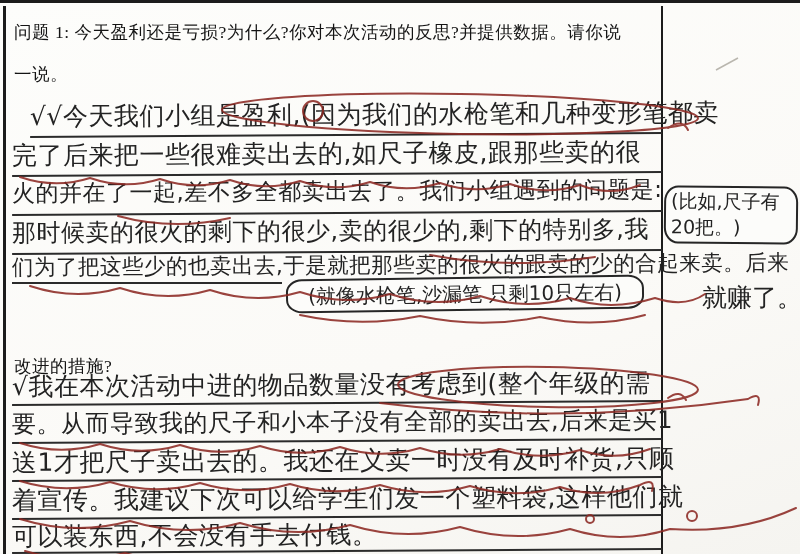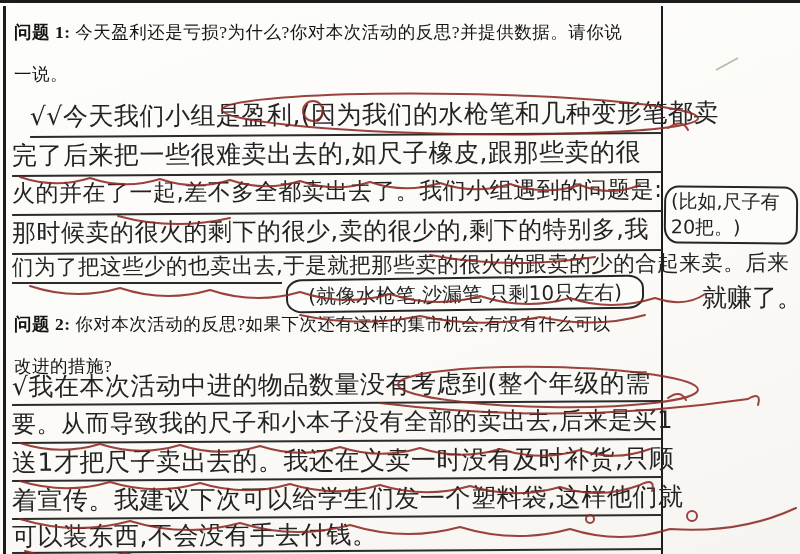--- a/index.html
+++ b/index.html
@@ -5,21 +5,21 @@
   * { margin:0; padding:0; box-sizing:border-box; }
   html,body { width:800px; height:554px; }
   body { font-family:"Liberation Serif", serif; background:#e9e8e4; }
   .page {
     position:relative; width:800px; height:554px; overflow:hidden;
     background:linear-gradient(160deg,#fdfdfb 0%, #fbfaf7 60%, #f5f4f0 100%);
     color:#1f1f1f;
   }
   .rule { position:absolute; background:#1c1c1c; }
   .printed { position:absolute; font-size:17.5px; letter-spacing:0.5px; color:#141414; white-space:nowrap; }
-  .printed b { font-weight:bold; }
+  .printed b { font-weight:normal; }
   .hand {
     position:absolute; font-family:"DejaVu Sans", sans-serif; color:#232323;
     white-space:nowrap; letter-spacing:0.5px; transform:rotate(-0.35deg);
     font-size:25px; line-height:1;
   }
   .underlined { border-bottom:2.2px solid #2b2b2b; }
   .ul-extra { position:absolute; background:#2b2b2b; height:2px; }
   .bubble {
     position:absolute; border:2.2px solid #262626; border-radius:16px/13px;
     font-family:"DejaVu Sans", sans-serif; color:#232323;
@@ -49,21 +49,20 @@
   <div class="hand underlined" style="left:12px; top:180px; width:650px; height:34px; font-size:23px;">火的并在了一起,差不多全都卖出去了。我们小组遇到的问题是:</div>
   <div class="hand underlined" style="left:12px; top:219px; width:650px; height:34px; font-size:24px;">那时候卖的很火的剩下的很少,卖的很少的,剩下的特别多,我</div>
   <div class="hand" style="left:12px; top:254px; width:790px; height:30px; font-size:21.5px;">们为了把这些少的也卖出去,于是就把那些卖的很火的跟卖的少的合起来卖。后来</div>
   <div class="ul-extra" style="left:12px; top:282px; width:270px;"></div>
 
   <div class="bubble inline-note" style="left:286px; top:277px; width:358px; height:34px;">(就像水枪笔,沙漏笔 只剩10只左右)</div>
 
   <div class="bubble margin-note" style="left:664px; top:186px; width:134px; height:58px;">(比如,尺子有20把。)</div>
   <div class="margin-hand" style="left:702px; top:281px;">就赚了。</div>
 
-  <div class="printed" style="left:14px; top:312px;"><b>问题 2:</b>&nbsp;<span>你对本次活动的反思?如果下次还有这样的集市机会,有没有什么可以</span></div>
   <div class="printed" style="left:14px; top:354px;">改进的措施?</div>
 
   <div class="hand underlined" style="left:12px; top:372px; width:650px; height:32px;"><span>√</span><span>我在本次活动中进的物品数量没有考虑到(整个年级的需</span></div>
   <div class="hand underlined" style="left:12px; top:410px; width:650px; height:32px; font-size:24px;">要。从而导致我的尺子和小本子没有全部的卖出去,后来是买1</div>
   <div class="hand underlined" style="left:12px; top:448px; width:650px; height:32px;">送1才把尺子卖出去的。我还在义卖一时没有及时补货,只顾</div>
   <div class="hand underlined" style="left:12px; top:486px; width:650px; height:32px;">着宣传。我建议下次可以给学生们发一个塑料袋,这样他们就</div>
   <div class="hand underlined" style="left:12px; top:522px; width:650px; height:30px;">可以装东西,不会没有手去付钱。</div>
 
   <svg class="marks" width="800" height="554" viewBox="0 0 800 554">
     <g stroke="#8c2a24" stroke-width="2" fill="none" opacity="0.88" stroke-linecap="round">

